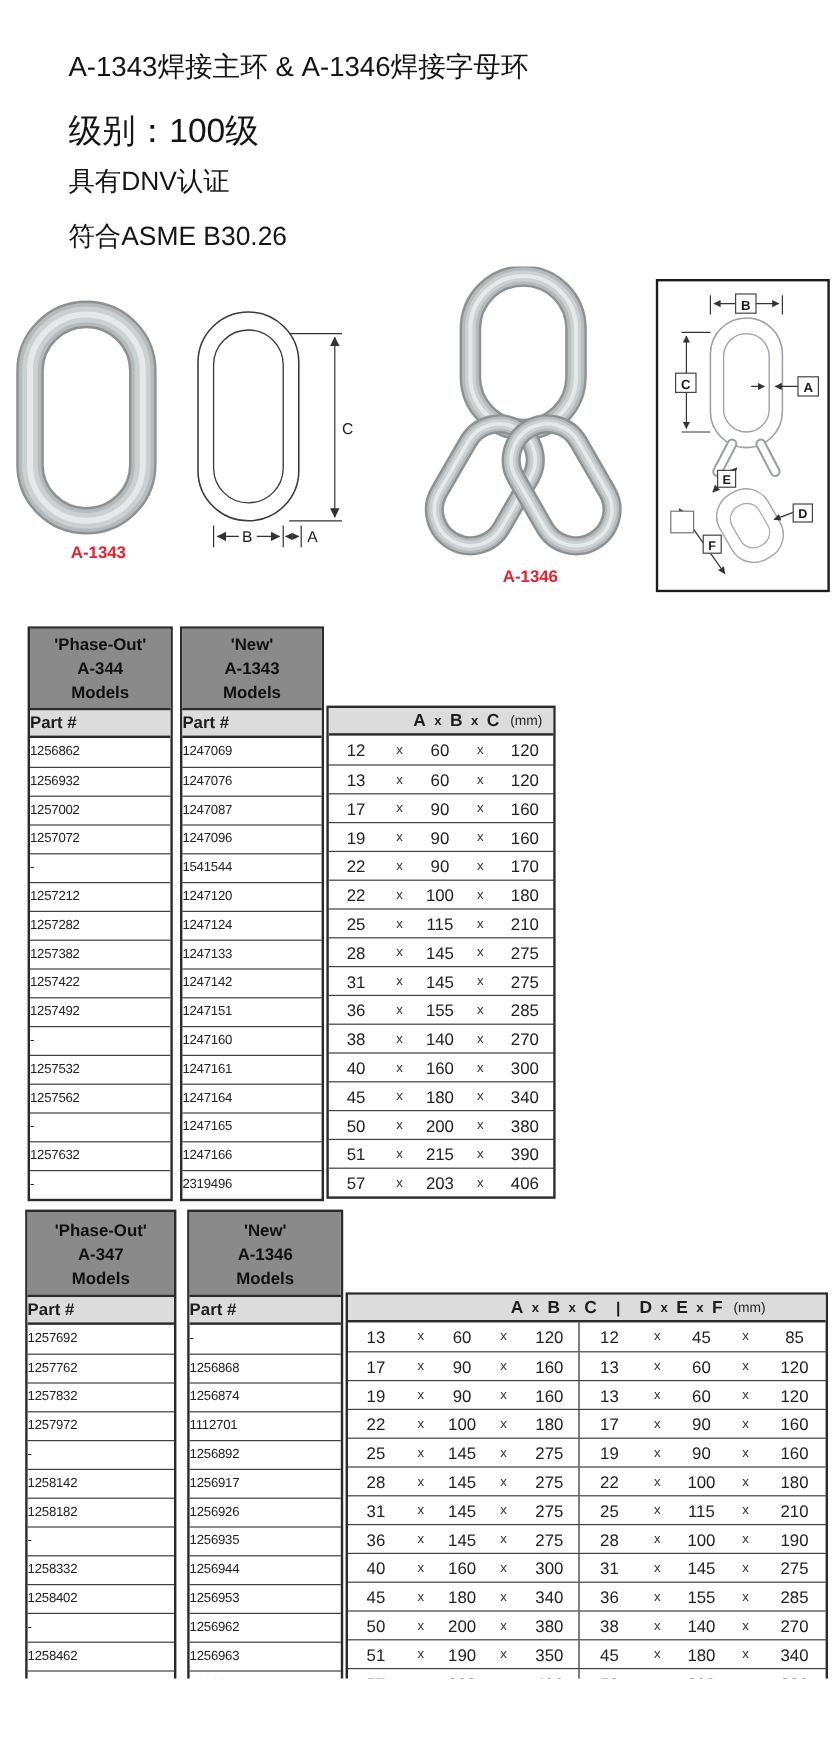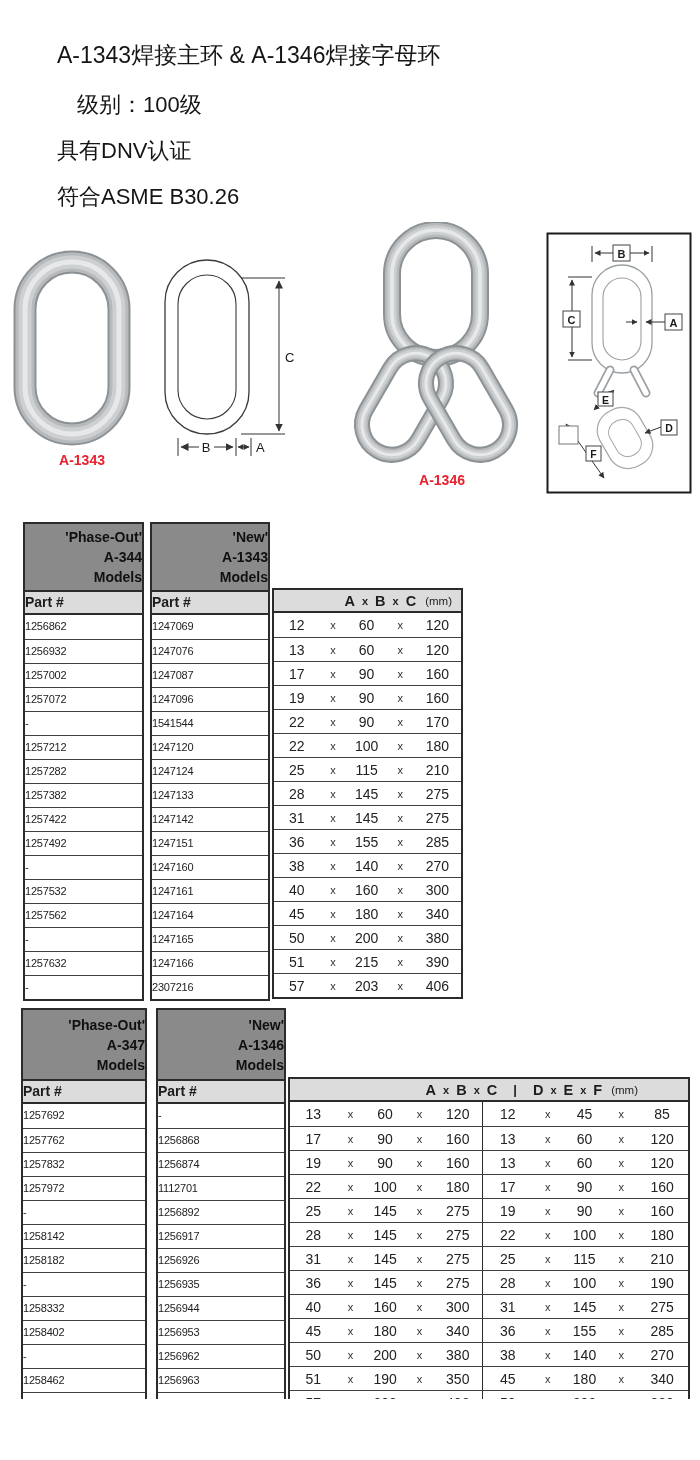--- a/index.html
+++ b/index.html
@@ -3,31 +3,31 @@
 <meta charset="utf-8">
 <style>
   html,body { margin:0; padding:0; background:#fff; }
   .page {
     position:relative; width:700px; height:1399px; background:#ffffff;
     font-family:"Liberation Sans","DejaVu Sans",sans-serif; color:#1d1d1d; overflow:hidden;
   }
   
   .intro-line { position:absolute; left:57px; white-space:nowrap; color:#151515; }
   .title-line { top:40px; font-size:23px; }
-  .l2 { top:90px; font-size:22px;margin-left:20px; }
+  .l2 { top:90px; font-size:28px; }
   .l3 { top:136px; font-size:22px; }
   .l4 { top:182px; font-size:22px; }
   
   .fig { position:absolute; }
   .red-label { position:absolute; font-weight:bold; font-size:14px; color:#e8212e; text-align:center; }
   svg text { font-family:"Liberation Sans","DejaVu Sans",sans-serif; fill:#1a1a1a; }
   
   .tcol, .tdims { position:absolute; box-sizing:border-box; border:2px solid #2b2b2b; background:#fff; }
   .dk {
-    background:#8a8a8a; border-bottom:2px solid #2b2b2b; text-align:right;
+    background:#8a8a8a; border-bottom:2px solid #2b2b2b; text-align:center;
     font-weight:bold; font-size:14px; color:#101010;
     display:flex; flex-direction:column; justify-content:center;
   }
   .t1 .dk { height:66px; } .t2 .dk { height:69px; }
   .dk div { line-height:20px; }
   .ph {
     height:21px; background:#dcdcdc; border-bottom:2px solid #2b2b2b;
     font-weight:bold; font-size:14px; text-align:left; line-height:21px;
   }
   .pcell {
@@ -247,21 +247,21 @@
       <div class="pcell">1247160</div>
 
       <div class="pcell">1247161</div>
 
       <div class="pcell">1247164</div>
 
       <div class="pcell">1247165</div>
 
       <div class="pcell">1247166</div>
 
-      <div class="pcell">2307216</div>
+      <div class="pcell">2319496</div>
 
   </div>
 
   <div class="tdims" style="left:272px;top:588px;width:191px">
     <div class="dh1">
       <span class="Ld">A</span>
       <span class="xh">x</span>
       <span class="Ld">B</span>
       <span class="xh">x</span>
       <span class="Ld">C</span>

